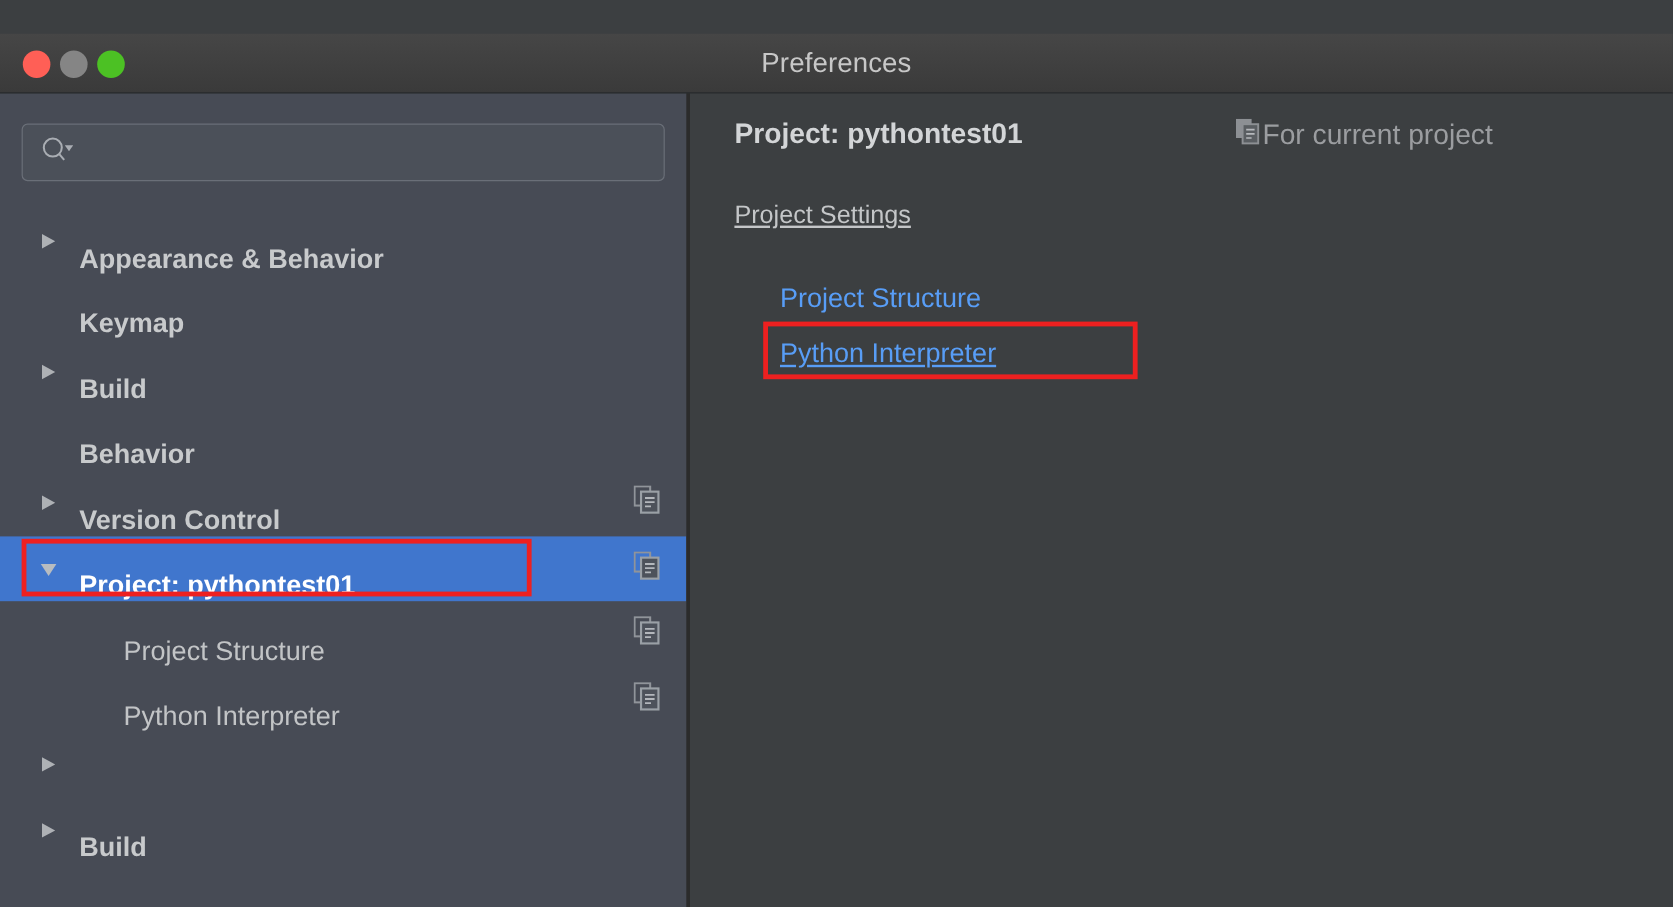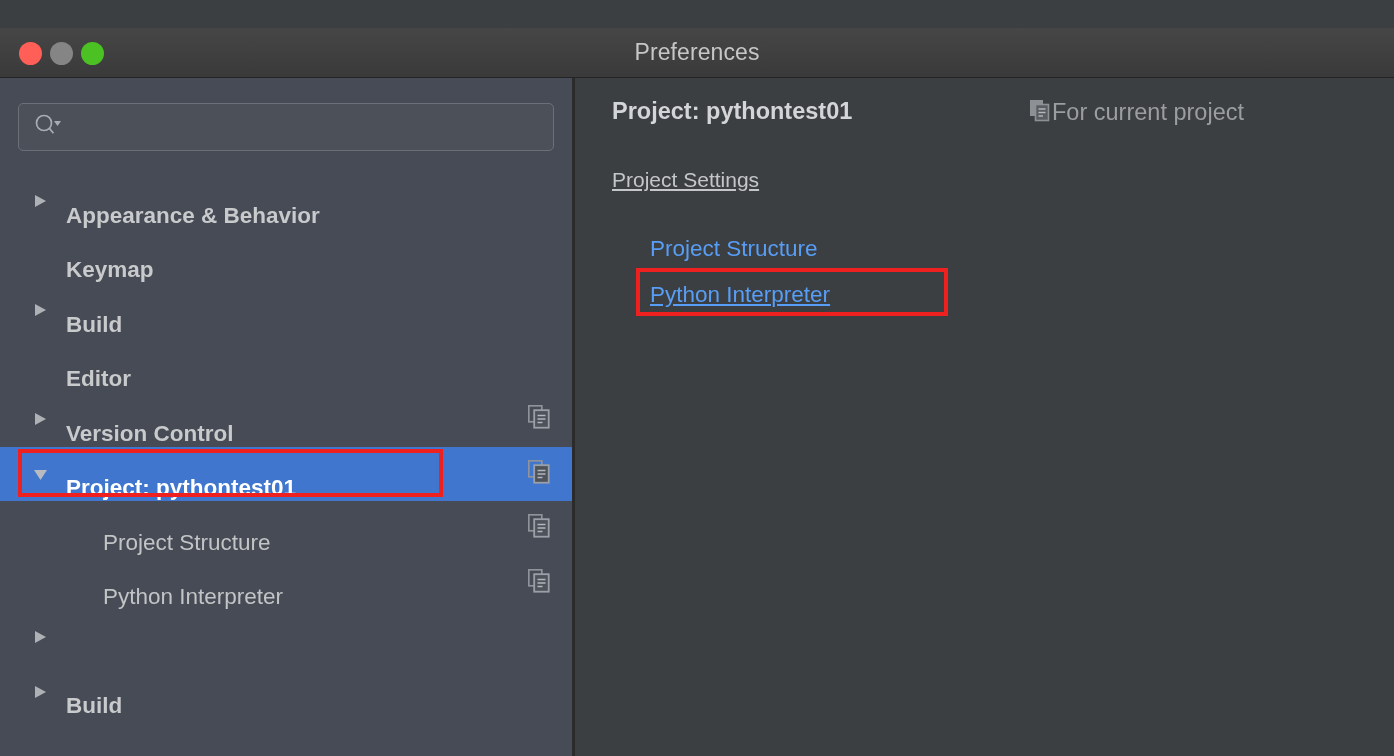--- a/index.html
+++ b/index.html
@@ -194,21 +194,21 @@
         <div class="tree-row level0">
           <span class="tree-label">Keymap</span>
         </div>
         <div class="tree-row level0">
           <span class="tree-arrow"><svg width="16" height="16" viewBox="0 0 16 16">
               <polygon points="3,2 14,8 3,14" fill="#aeb1b5"></polygon>
             </svg></span>
           <span class="tree-label">Build</span>
         </div>
         <div class="tree-row level0">
-          <span class="tree-label">Editor</span>
+          <span class="tree-label">Behavior</span>
         </div>
         <div class="tree-row level0">
           <span class="tree-arrow"><svg width="16" height="16" viewBox="0 0 16 16">
               <polygon points="3,2 14,8 3,14" fill="#aeb1b5"></polygon>
             </svg></span>
           <span class="tree-label">Version Control</span>
           <span class="row-copy-icon"><svg width="22" height="24" viewBox="0 0 22 24">
               <rect x="0.8" y="0.8" width="13" height="16" fill="none" stroke="#90949a" stroke-width="1.7"></rect>
               <rect x="6.2" y="5.2" width="14.5" height="17.5" fill="#4d525b" stroke="#9aa0a6" stroke-width="1.8"></rect>
               <line x1="9.5" y1="10.5" x2="17.5" y2="10.5" stroke="#b3b7bc" stroke-width="1.5"></line>

